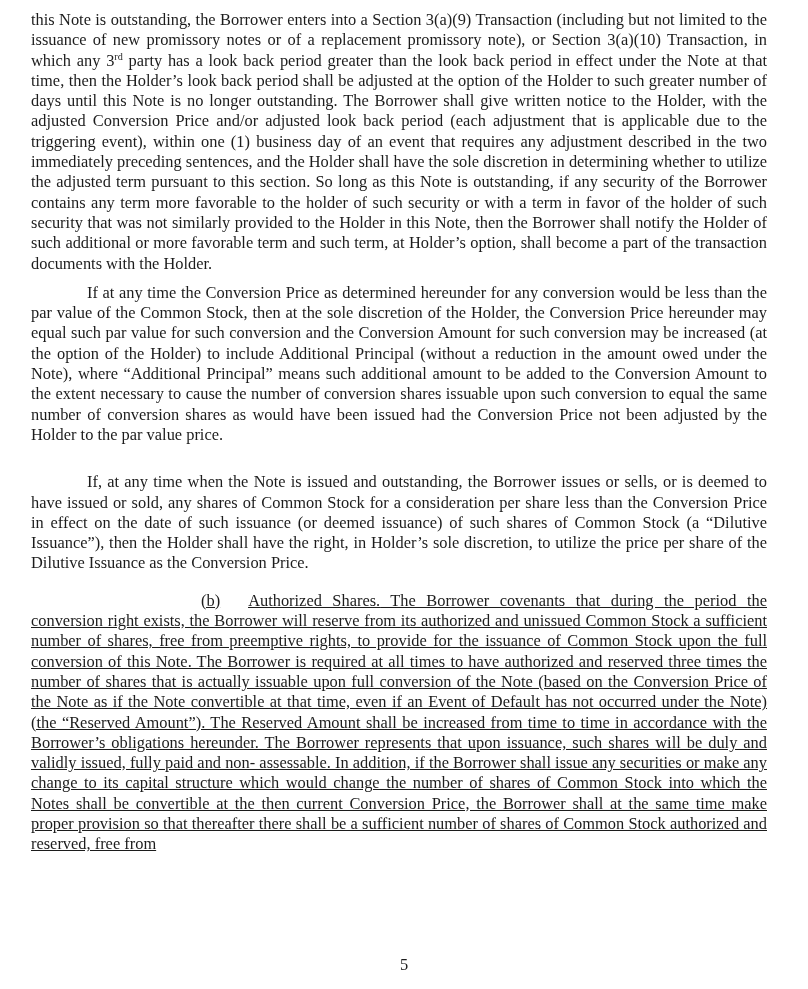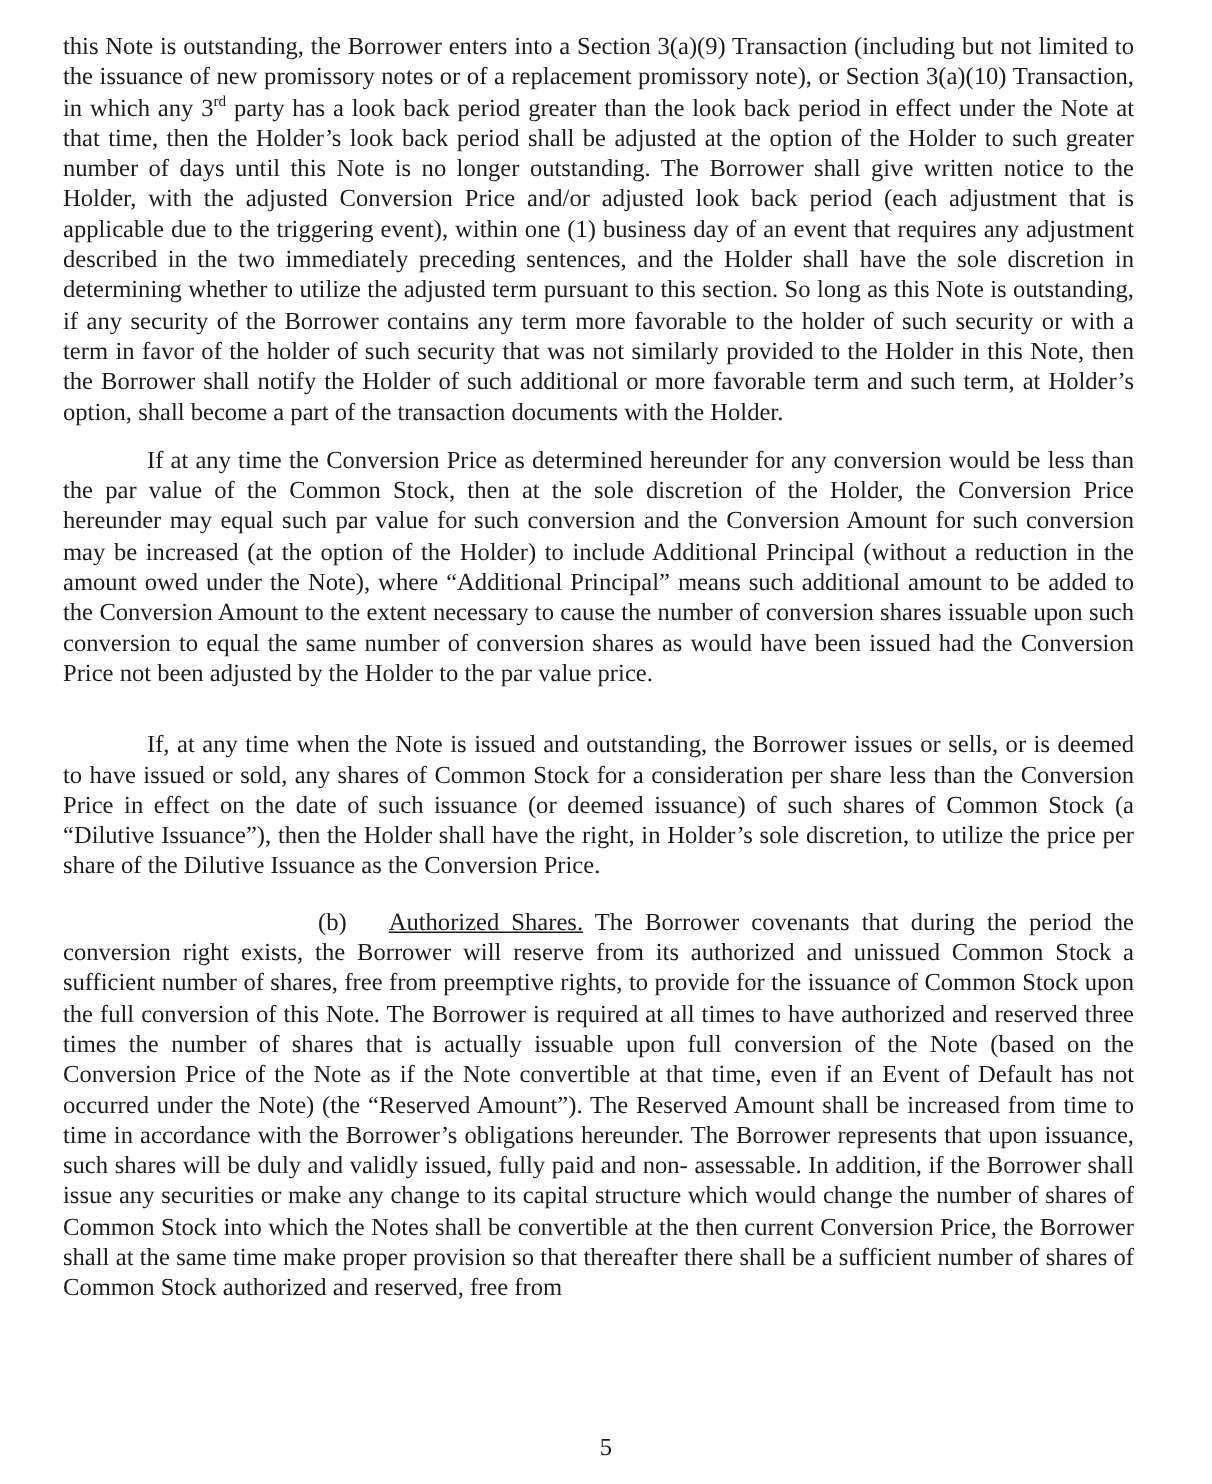--- a/index.html
+++ b/index.html
@@ -18,28 +18,28 @@
     color: #1c1c1c;
     overflow: hidden;
   }
   .page {
     box-sizing: border-box;
     width: 100%;
     height: 100%;
     padding: 9px 40px 0 30px;
   }
   p.para {
-    margin: 12px;
+    margin: 1px;
     text-align: justify;
   }
   p.para.sp-after-sm  { margin-bottom: 9px; }
   p.para.sp-after-lg  { margin-bottom: 27px; font-family: Liberation Serif, serif; }
   p.para.sp-after-md  { margin-bottom: 17px; }
   p.para.indent-first { text-indent: 56px; }
-  p.para.indent-clause { text-indent: 170px; }
+  p.para.indent-clause { text-indent: 170px; text-decoration: underline; }
   sup.ordinal {
     font-size: 0.62em;
     vertical-align: super;
     line-height: 0;
   }
   .clause-gap {
     display: inline-block;
     width: 28px;
   }
   .underlined {

